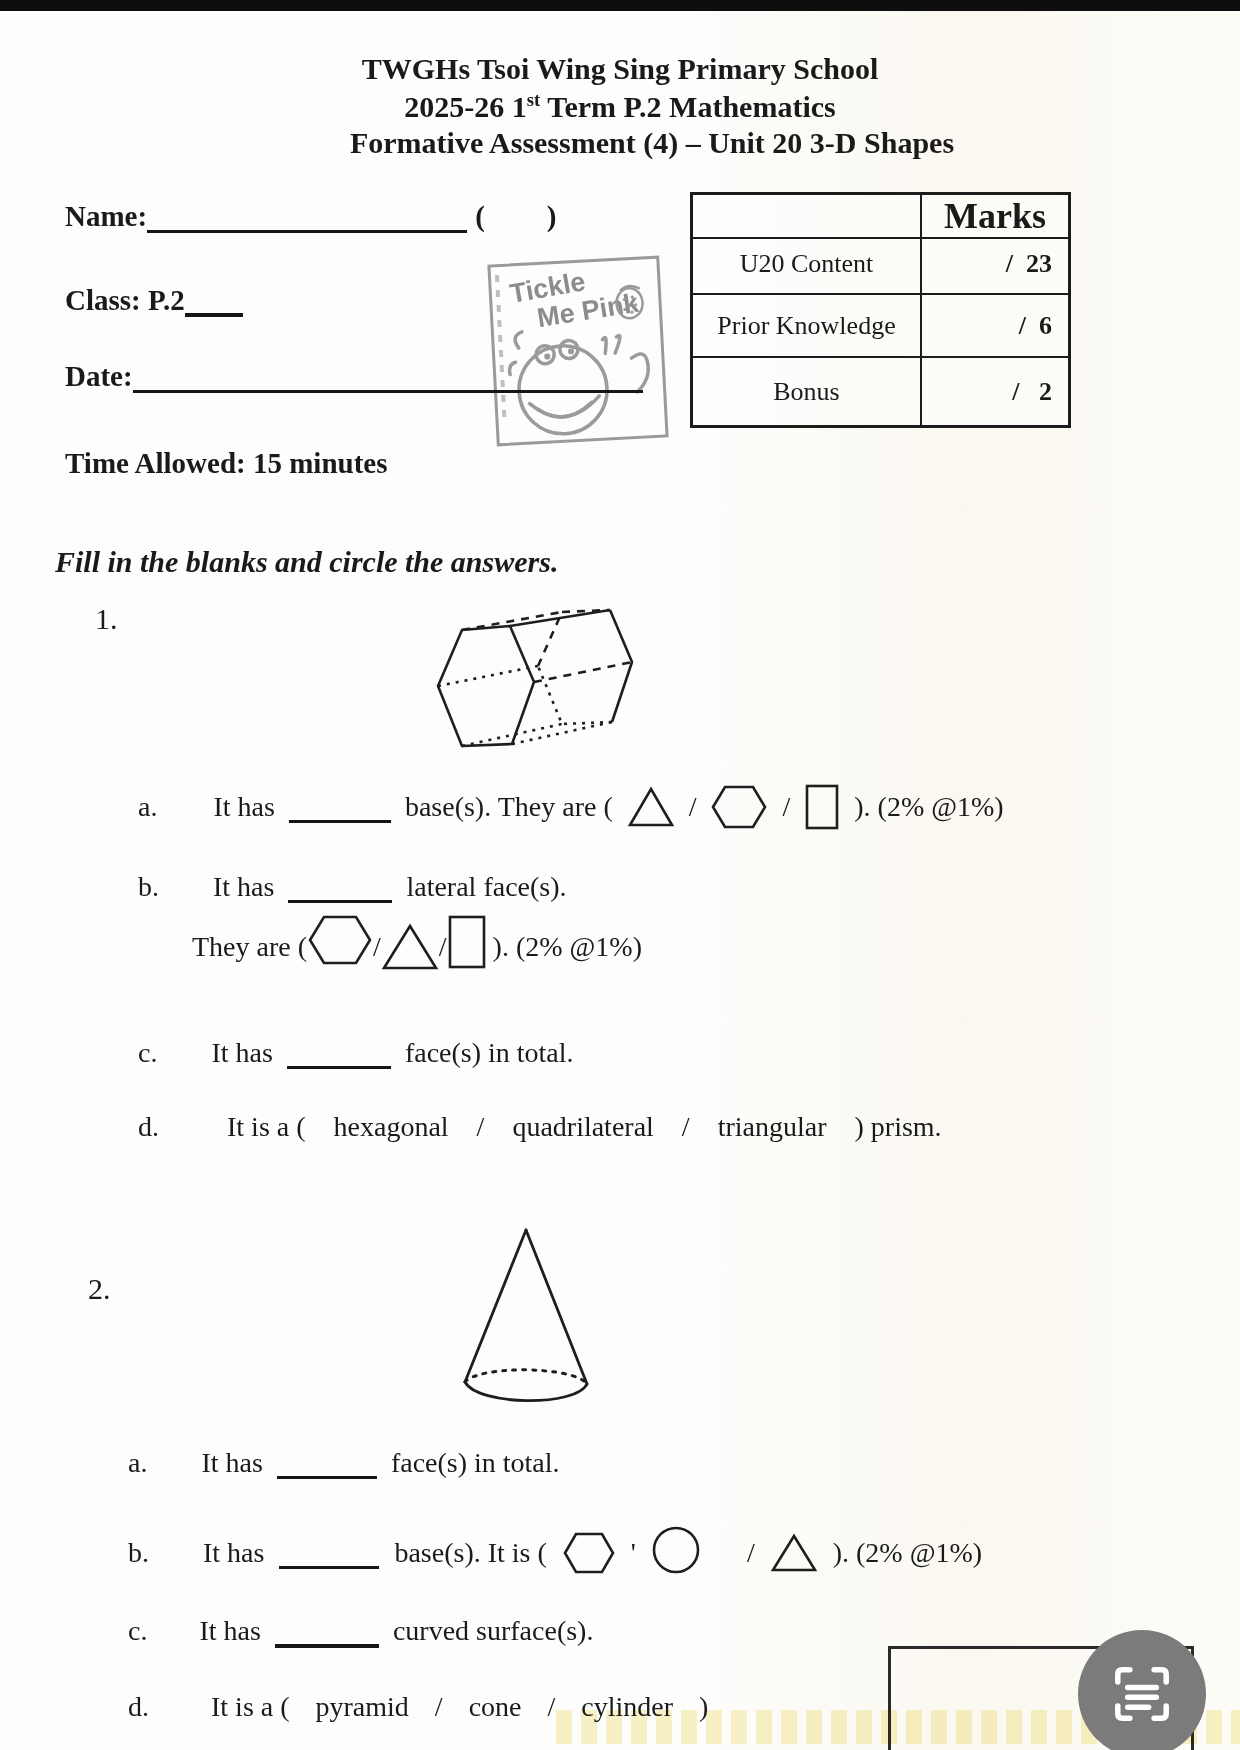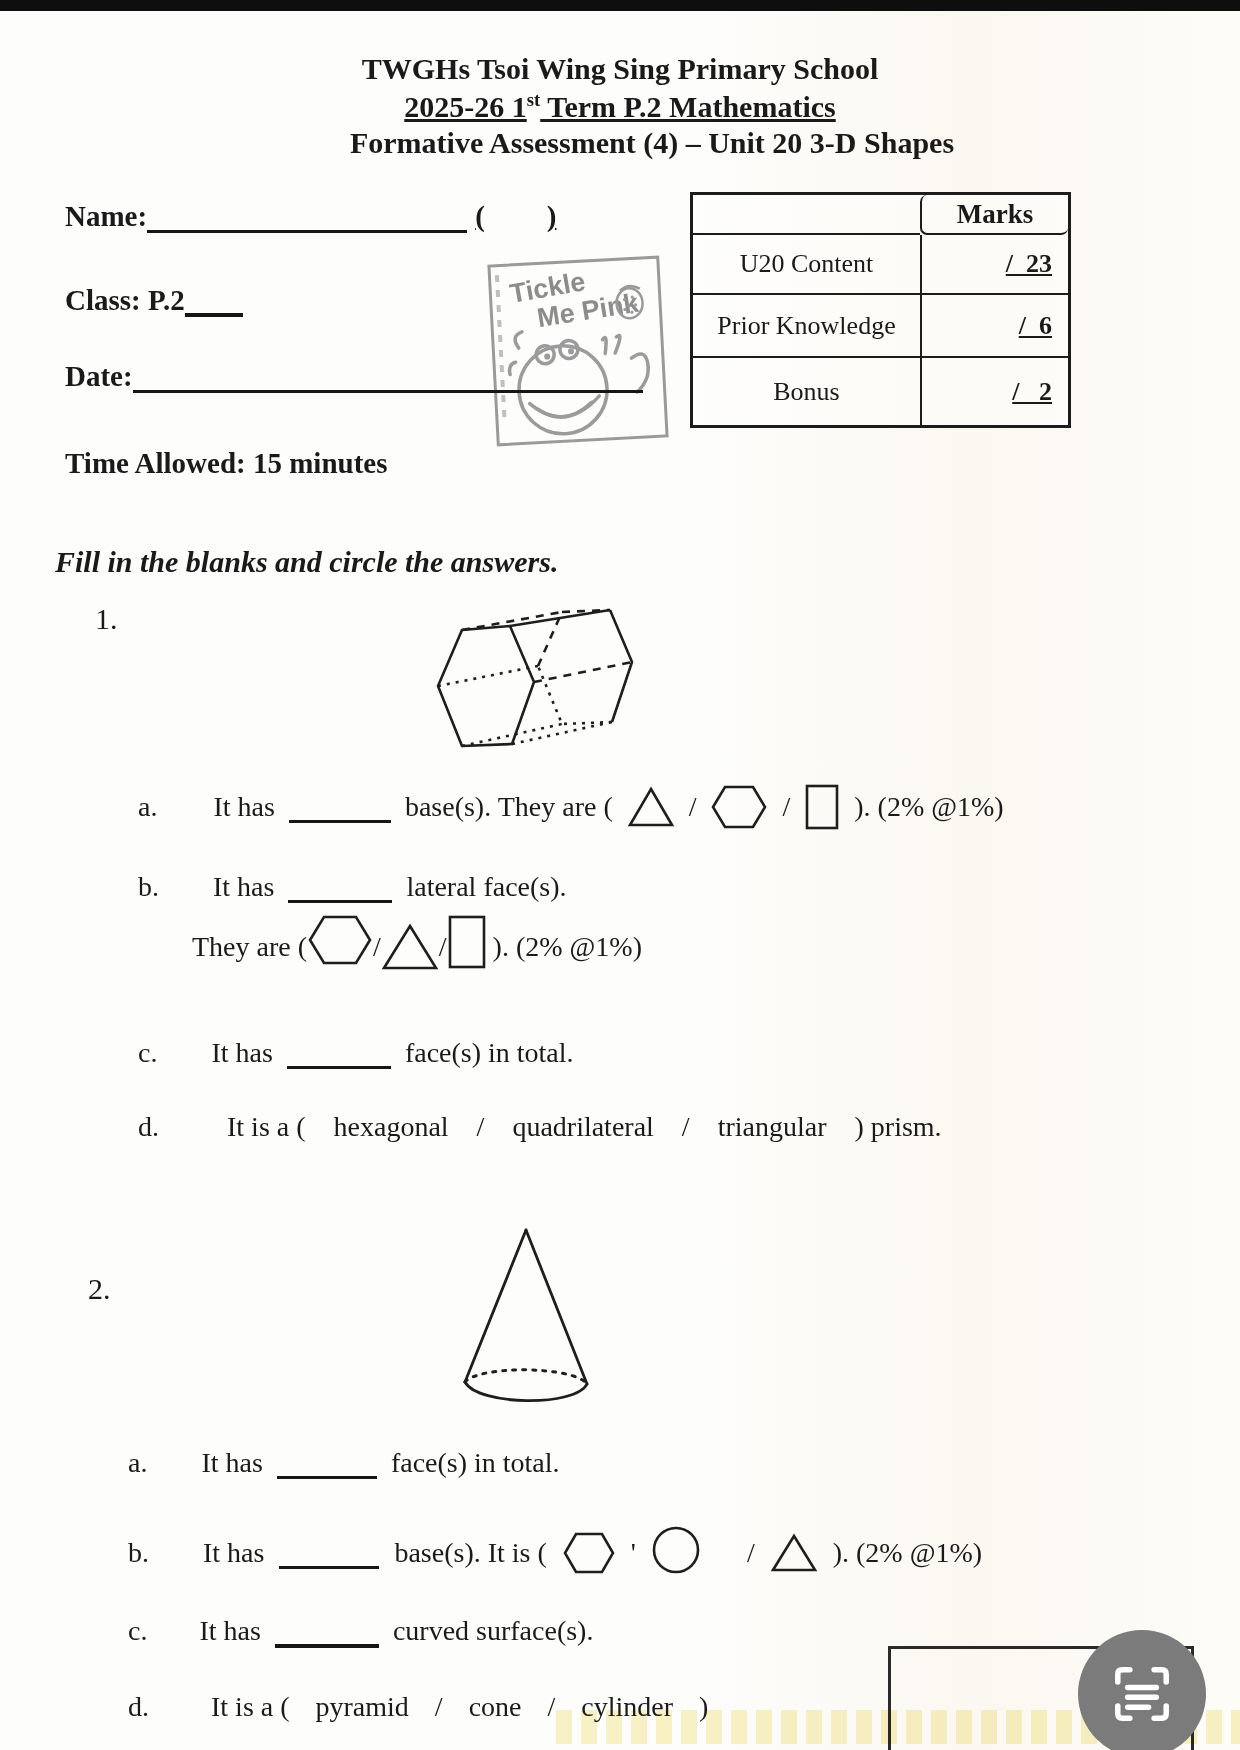--- a/index.html
+++ b/index.html
@@ -4,21 +4,21 @@
 <style>
   html,body{margin:0;padding:0;}
   body{
     width:1240px;height:1750px;position:relative;overflow:hidden;
     background:linear-gradient(90deg,#fdfdfc 0%,#fdfdfc 55%,#fbf8f1 78%,#fdfcf7 100%);
     font-family:"Liberation Serif",serif;color:#1a1a1a;
   }
   .abs{position:absolute;}
   .b{font-weight:bold;}
   .center{left:0;width:100%;text-align:center;}
-  .pre{white-space:pre;text-decoration:underline;}
+  .pre{white-space:pre;}
   .row{display:flex;align-items:center;white-space:pre;}
   .blank{display:inline-block;border-bottom:3px solid #161616;height:1.05em;}
   .shape{flex:0 0 auto;}
   sup{font-size:0.62em;}
   
   .h1{top:52px;font-size:30px;}
   .h2{top:89px;font-size:30px;}
   .h3{top:126px;font-size:30px;margin-left:32px;}
   
   .marks-table{left:690px;top:192px;width:375px;border:3px solid #1c1c1c;background:rgba(255,255,255,.4);}
@@ -59,21 +59,21 @@
   <span class="b">Class: P.2</span><span class="blank" style="width:58px;border-bottom-width:4px;"></span>
 </div>
 <div class="abs row" style="left:65px;top:360px;font-size:29px;z-index:5;">
   <span class="b">Date:</span><span class="blank" style="width:510px;"></span>
 </div>
 <div class="abs b" style="left:65px;top:447px;font-size:29px;">Time Allowed: 15 minutes</div>
 
 <div class="abs marks-table">
   <div class="mt-row" style="height:40px;">
     <div class="mt-label"></div>
-    <div class="mt-value b" style="font-size:27px;border-radius:7px;">Marks</div>
+    <div class="mt-value b" style="font-size:36px;">Marks</div>
   </div>
   <div class="mt-row" style="height:60px;">
     <div class="mt-label">U20 Content</div>
     <div class="mt-value num pre">/  23</div>
   </div>
   <div class="mt-row" style="height:63px;">
     <div class="mt-label">Prior Knowledge</div>
     <div class="mt-value num pre">/  6</div>
   </div>
   <div class="mt-row" style="height:67px;">

